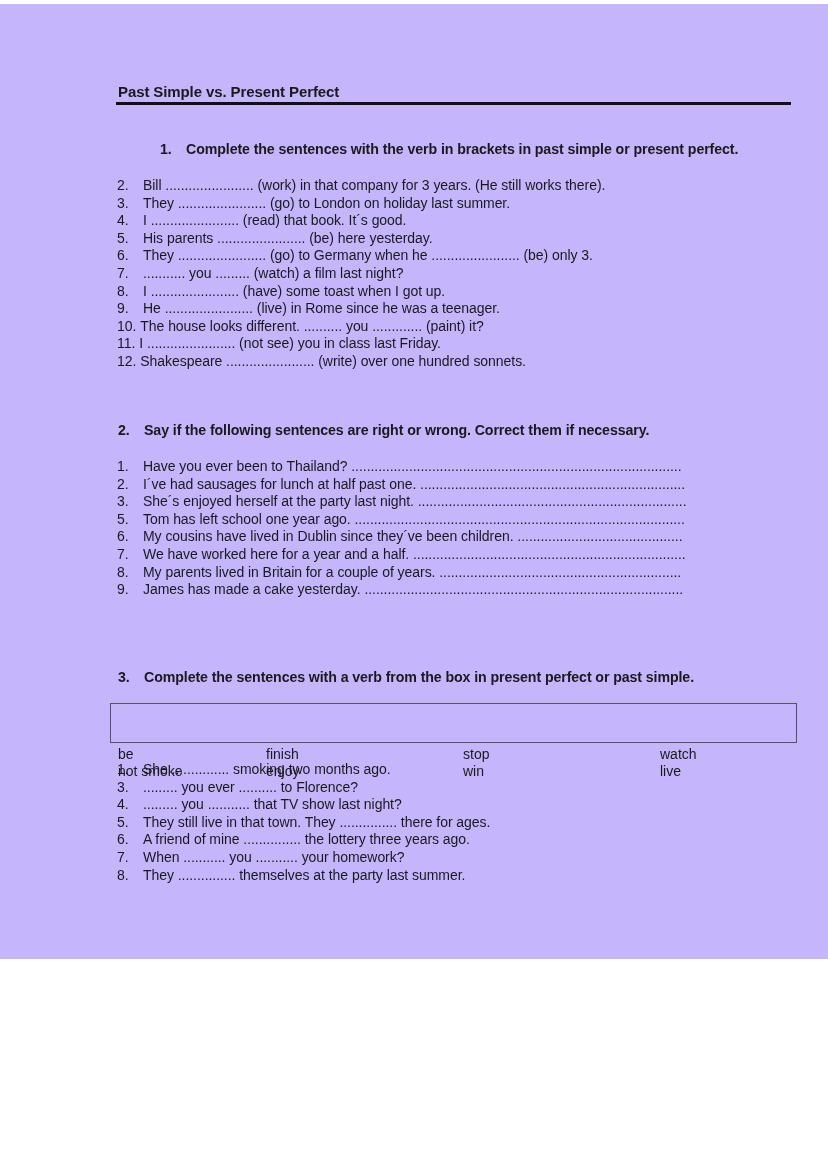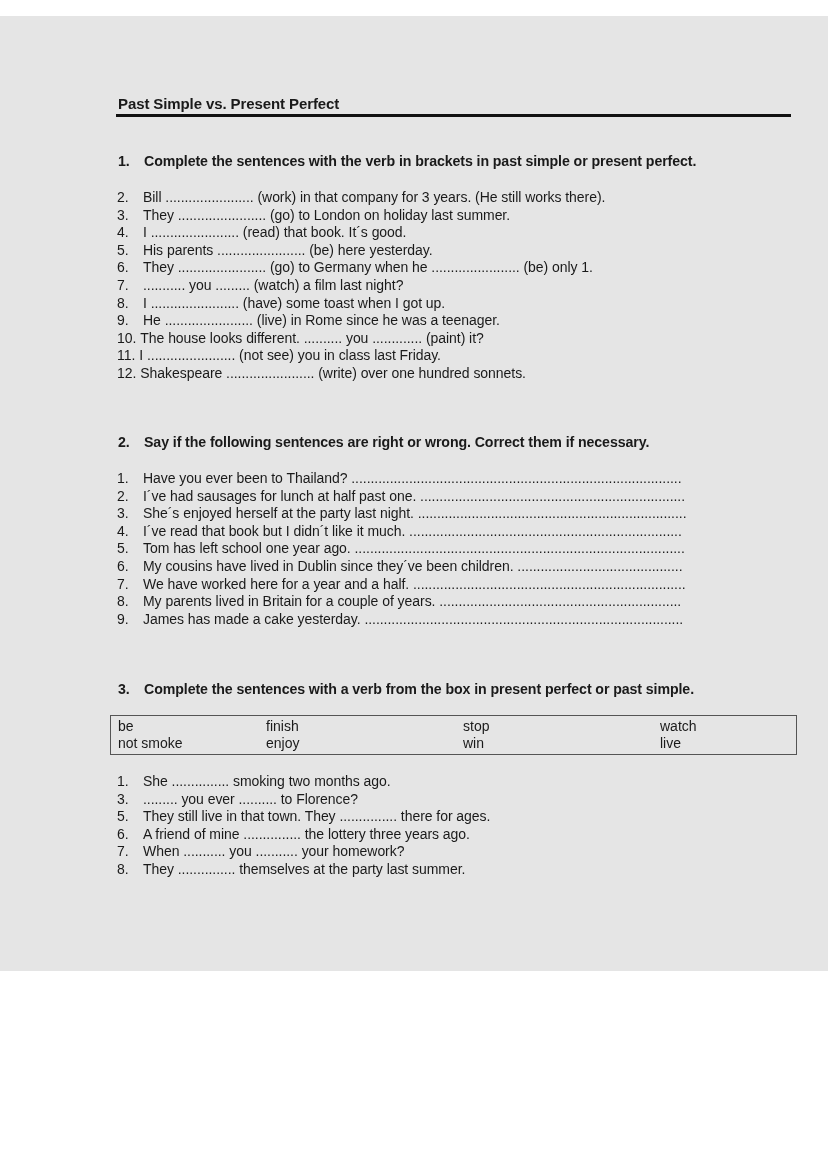--- a/index.html
+++ b/index.html
@@ -10,23 +10,23 @@
     body {
       width: 828px;
       height: 1171px;
       position: relative;
       overflow: hidden;
       font-family: "Liberation Sans", sans-serif;
       color: #1a1a1a;
     }
     .page {
       position: absolute;
-      left: 0; top: 16px;
+      left: 0; top: 4px;
       width: 828px; height: 955px;
-      background: #e5e5e5;
+      background: #c4b5fd;
     }
     .doc-title {
       position: absolute;
       left: 118px;
       top: 79px;
       font-size: 15px;
       font-weight: bold;
       letter-spacing: -0.1px;
     }
     .title-rule {
@@ -80,20 +80,21 @@
       height: 38px;
       border: 1.5px solid #555555;
       font-size: 14px;
       line-height: 17px;
     }
     .verb-box .row {
       position: absolute;
       left: 0;
       width: 100%;
       height: 17px;
+      margin-top: 40px;
     }
     .verb-box .row.r1 { top: 2px; }
     .verb-box .row.r2 { top: 19px; }
     .verb-box .cell {
       position: absolute;
       top: 0;
       white-space: nowrap;
     }
     .verb-box .c1 { left: 7px; }
     .verb-box .c2 { left: 155px; }
@@ -101,45 +102,44 @@
     .verb-box .c4 { left: 549px; }
   </style>
 </head>
 <body>
 
 <div class="page">
 
   <div class="doc-title">Past Simple vs. Present Perfect</div>
   <div class="title-rule"></div>
 
-  <div class="section-heading" style="top:137px;">
+  <div class="section-heading" style="top:137px;margin-left:42px;">
     <span class="num">1.</span><span>Complete the sentences with the verb in brackets in past simple or present perfect.</span>
   </div>
   <ul class="list list1" style="top:173px;">
     <li><span class="n">2.</span><span>Bill ....................... (work) in that company for 3 years. (He still works there).</span></li>
     <li><span class="n">3.</span><span>They ....................... (go) to London on holiday last summer.</span></li>
     <li><span class="n">4.</span><span>I ....................... (read) that book. It´s good.</span></li>
     <li><span class="n">5.</span><span>His parents ....................... (be) here yesterday.</span></li>
-    <li><span class="n">6.</span><span>They ....................... (go) to Germany when he ....................... (be) only 1.</span></li>
+    <li><span class="n">6.</span><span>They ....................... (go) to Germany when he ....................... (be) only 3.</span></li>
     <li><span class="n">7.</span><span>........... you ......... (watch) a film last night?</span></li>
     <li><span class="n">8.</span><span>I ....................... (have) some toast when I got up.</span></li>
     <li><span class="n">9.</span><span>He ....................... (live) in Rome since he was a teenager.</span></li>
     <li><span class="n wide">10.</span><span>The house looks different. .......... you ............. (paint) it?</span></li>
     <li><span class="n wide">11.</span><span>I ....................... (not see) you in class last Friday.</span></li>
     <li><span class="n wide">12.</span><span>Shakespeare ....................... (write) over one hundred sonnets.</span></li>
   </ul>
 
   <div class="section-heading" style="top:418px;">
     <span class="num">2.</span><span>Say if the following sentences are right or wrong. Correct them if necessary.</span>
   </div>
   <ul class="list list2" style="top:454px;">
     <li><span class="n">1.</span><span>Have you ever been to Thailand? ......................................................................................</span></li>
     <li><span class="n">2.</span><span>I´ve had sausages for lunch at half past one. .....................................................................</span></li>
     <li><span class="n">3.</span><span>She´s enjoyed herself at the party last night. ......................................................................</span></li>
-    <li><span class="n">4.</span><span>I´ve read that book but I didn´t like it much. .......................................................................</span></li>
     <li><span class="n">5.</span><span>Tom has left school one year ago. ......................................................................................</span></li>
     <li><span class="n">6.</span><span>My cousins have lived in Dublin since they´ve been children. ...........................................</span></li>
     <li><span class="n">7.</span><span>We have worked here for a year and a half. .......................................................................</span></li>
     <li><span class="n">8.</span><span>My parents lived in Britain for a couple of years. ...............................................................</span></li>
     <li><span class="n">9.</span><span>James has made a cake yesterday. ...................................................................................</span></li>
   </ul>
 
   <div class="section-heading" style="top:665px;">
     <span class="num">3.</span><span>Complete the sentences with a verb from the box in present perfect or past simple.</span>
   </div>
@@ -155,19 +155,20 @@
       <span class="cell c1">not smoke</span>
       <span class="cell c2">enjoy</span>
       <span class="cell c3">win</span>
       <span class="cell c4">live</span>
     </div>
   </div>
 
   <ul class="list list3" style="top:757px;">
     <li><span class="n">1.</span><span>She ............... smoking two months ago.</span></li>
     <li><span class="n">3.</span><span>......... you ever .......... to Florence?</span></li>
+    <li><span class="n">4.</span><span>......... you ........... that TV show last night?</span></li>
     <li><span class="n">5.</span><span>They still live in that town. They ............... there for ages.</span></li>
     <li><span class="n">6.</span><span>A friend of mine ............... the lottery three years ago.</span></li>
     <li><span class="n">7.</span><span>When ........... you ........... your homework?</span></li>
     <li><span class="n">8.</span><span>They ............... themselves at the party last summer.</span></li>
   </ul>
 
 </div>
 
 </body></html>

